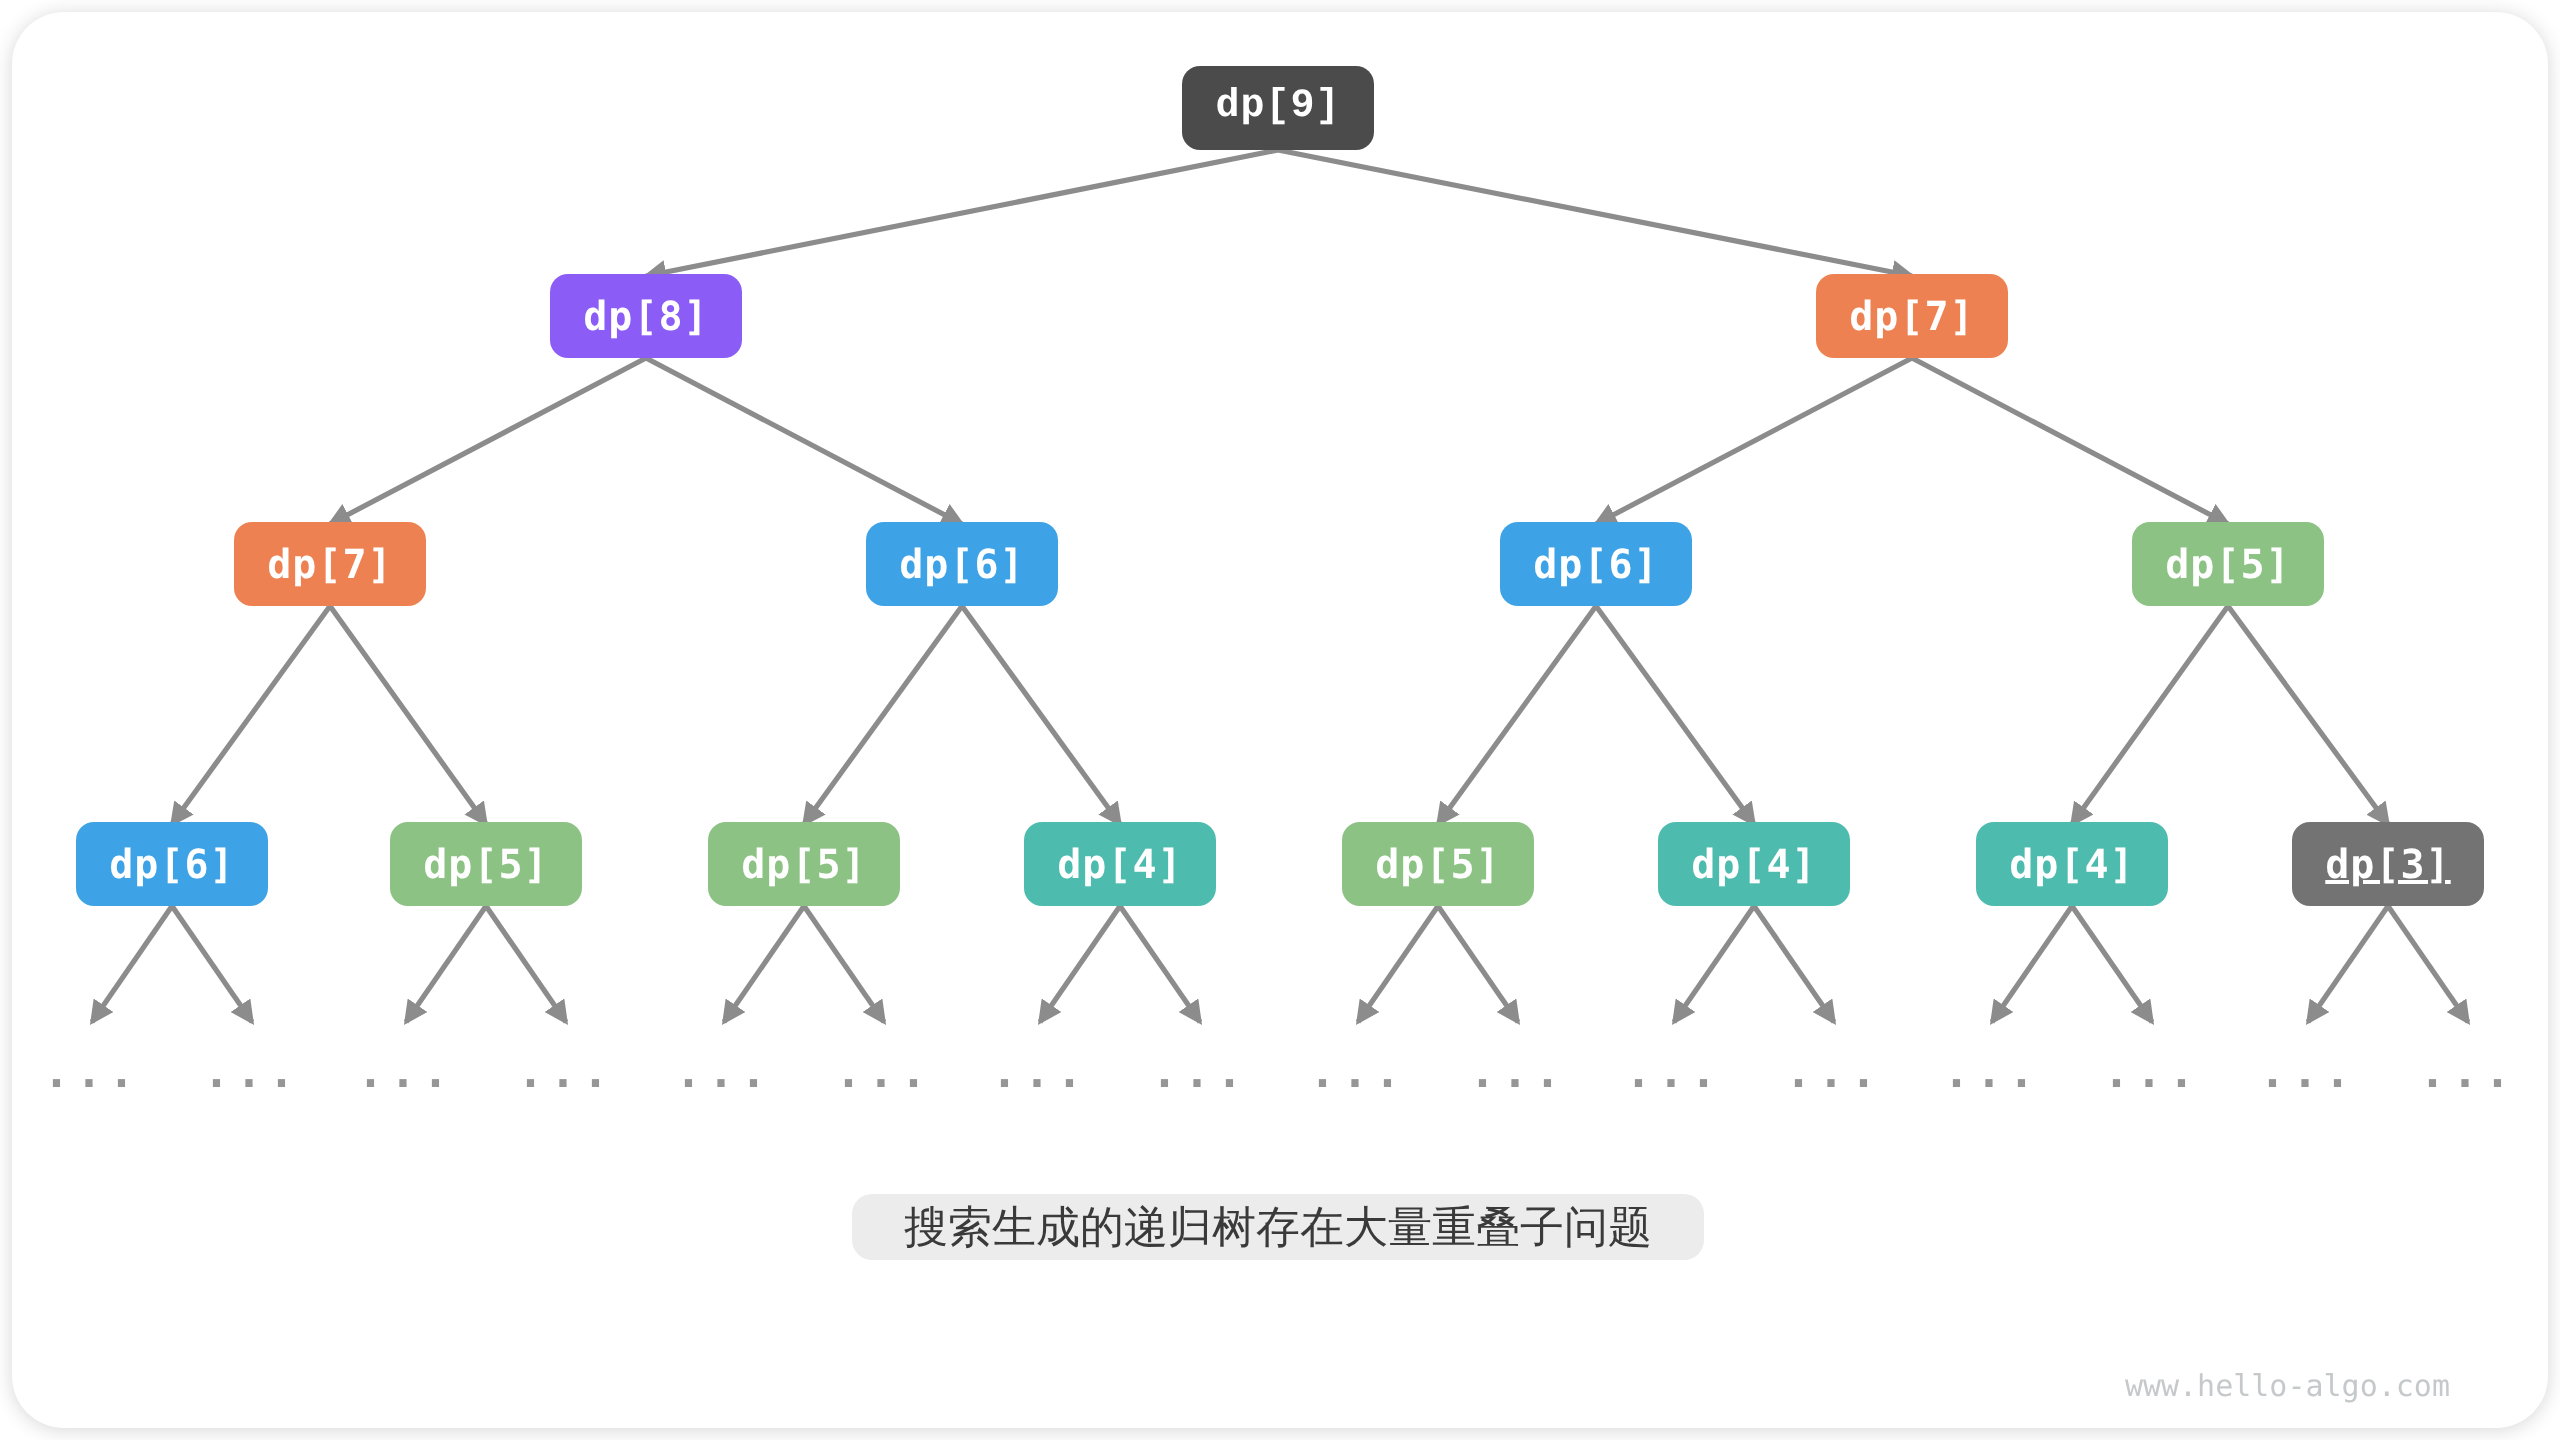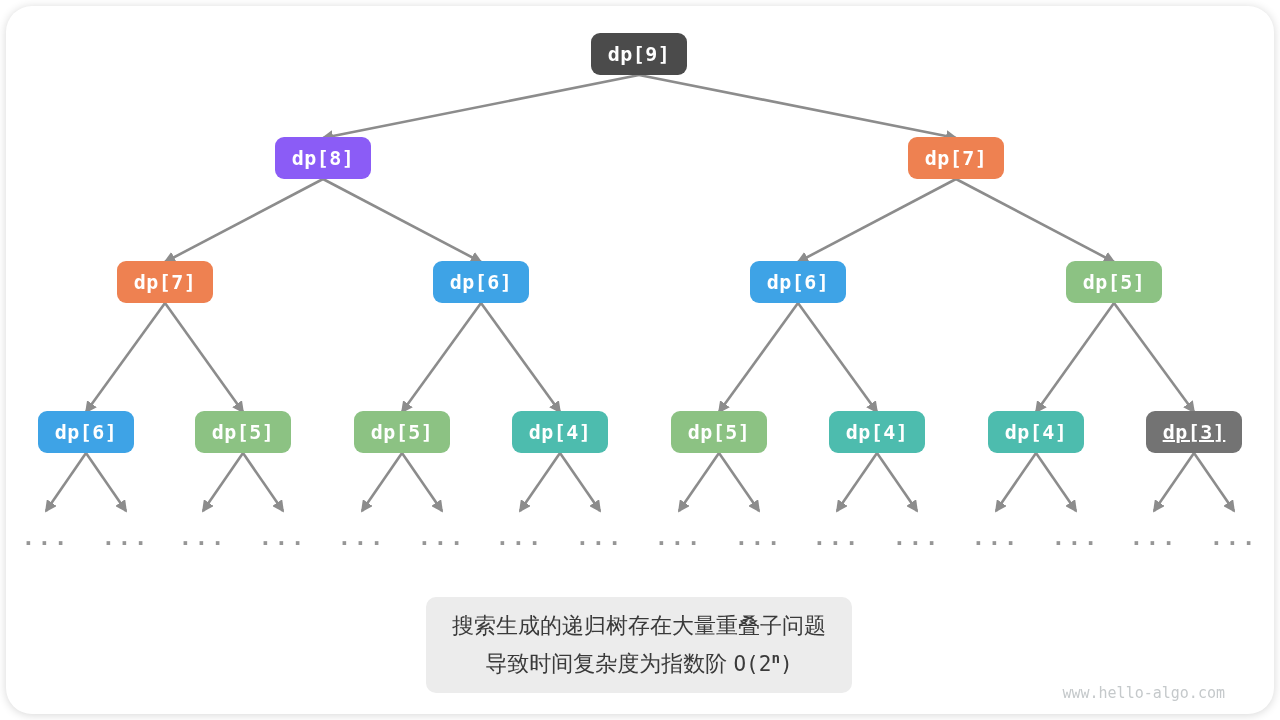--- a/index.html
+++ b/index.html
@@ -46,21 +46,21 @@
     letter-spacing: 3px;
     color: #969696;
     white-space: nowrap;
   }
   .caption {
     position: absolute;
     left: 639px; top: 597px;
     transform: translateX(-50%);
     background: #ececec;
     border-radius: 10px;
-    padding: 12px 26px;
+    padding: 0 26px;
     color: #3a3a3a;
     font-size: 22px;
     line-height: 33px;
     text-align: center;
     white-space: nowrap;
   }
   .caption .math {
     font-family: "DejaVu Sans Mono", monospace;
     font-size: 21px;
   }
@@ -115,21 +115,21 @@
       <line x1="877" y1="453" x2="837" y2="511" stroke="#8C8C8C" stroke-width="2.6" marker-end="url(#arrowhead)"></line>
       <line x1="877" y1="453" x2="917" y2="511" stroke="#8C8C8C" stroke-width="2.6" marker-end="url(#arrowhead)"></line>
       <line x1="1036" y1="453" x2="996" y2="511" stroke="#8C8C8C" stroke-width="2.6" marker-end="url(#arrowhead)"></line>
       <line x1="1036" y1="453" x2="1076" y2="511" stroke="#8C8C8C" stroke-width="2.6" marker-end="url(#arrowhead)"></line>
       <line x1="1194" y1="453" x2="1154" y2="511" stroke="#8C8C8C" stroke-width="2.6" marker-end="url(#arrowhead)"></line>
       <line x1="1194" y1="453" x2="1234" y2="511" stroke="#8C8C8C" stroke-width="2.6" marker-end="url(#arrowhead)"></line>
     </g>
 </svg>
 
 <div id="node-layer">
-    <div class="node" style="left: 591px; top: 33px; background: rgb(75, 75, 75);">dp[9]</div>
+    <div class="node" style="left: 591px; top: 33px; background: rgb(75, 75, 75); font-family: Liberation Mono, monospace;">dp[9]</div>
     <div class="node" style="left: 275px; top: 137px; background: #8b5cf6;">dp[8]</div>
     <div class="node" style="left: 908px; top: 137px; background: rgb(238, 129, 81);">dp[7]</div>
     <div class="node" style="left: 117px; top: 261px; background: rgb(238, 129, 81);">dp[7]</div>
     <div class="node" style="left: 433px; top: 261px; background: rgb(62, 163, 230);">dp[6]</div>
     <div class="node" style="left: 750px; top: 261px; background: rgb(62, 163, 230);">dp[6]</div>
     <div class="node" style="left: 1066px; top: 261px; background: rgb(140, 194, 131);">dp[5]</div>
     <div class="node" style="left: 38px; top: 411px; background: rgb(62, 163, 230);">dp[6]</div>
     <div class="node" style="left: 195px; top: 411px; background: rgb(140, 194, 131);">dp[5]</div>
     <div class="node" style="left: 354px; top: 411px; background: rgb(140, 194, 131);">dp[5]</div>
     <div class="node" style="left: 512px; top: 411px; background: rgb(77, 188, 174);">dp[4]</div>
@@ -152,16 +152,15 @@
     <div class="dots" style="left: 837px; top: 537px;">...</div>
     <div class="dots" style="left: 917px; top: 537px;">...</div>
     <div class="dots" style="left: 996px; top: 537px;">...</div>
     <div class="dots" style="left: 1076px; top: 537px;">...</div>
     <div class="dots" style="left: 1154px; top: 537px;">...</div>
     <div class="dots" style="left: 1234px; top: 537px;">...</div>
   </div>
 
 <div class="caption">
   <div>搜索生成的递归树存在大量重叠子问题</div>
-  <div><span>导致时间复杂度为指数阶 </span><span class="math"><span>O(2</span><sup>n</sup><span>)</span></span></div>
 </div>
 
 <div class="watermark">www.hello-algo.com</div>
 
 </body></html>

